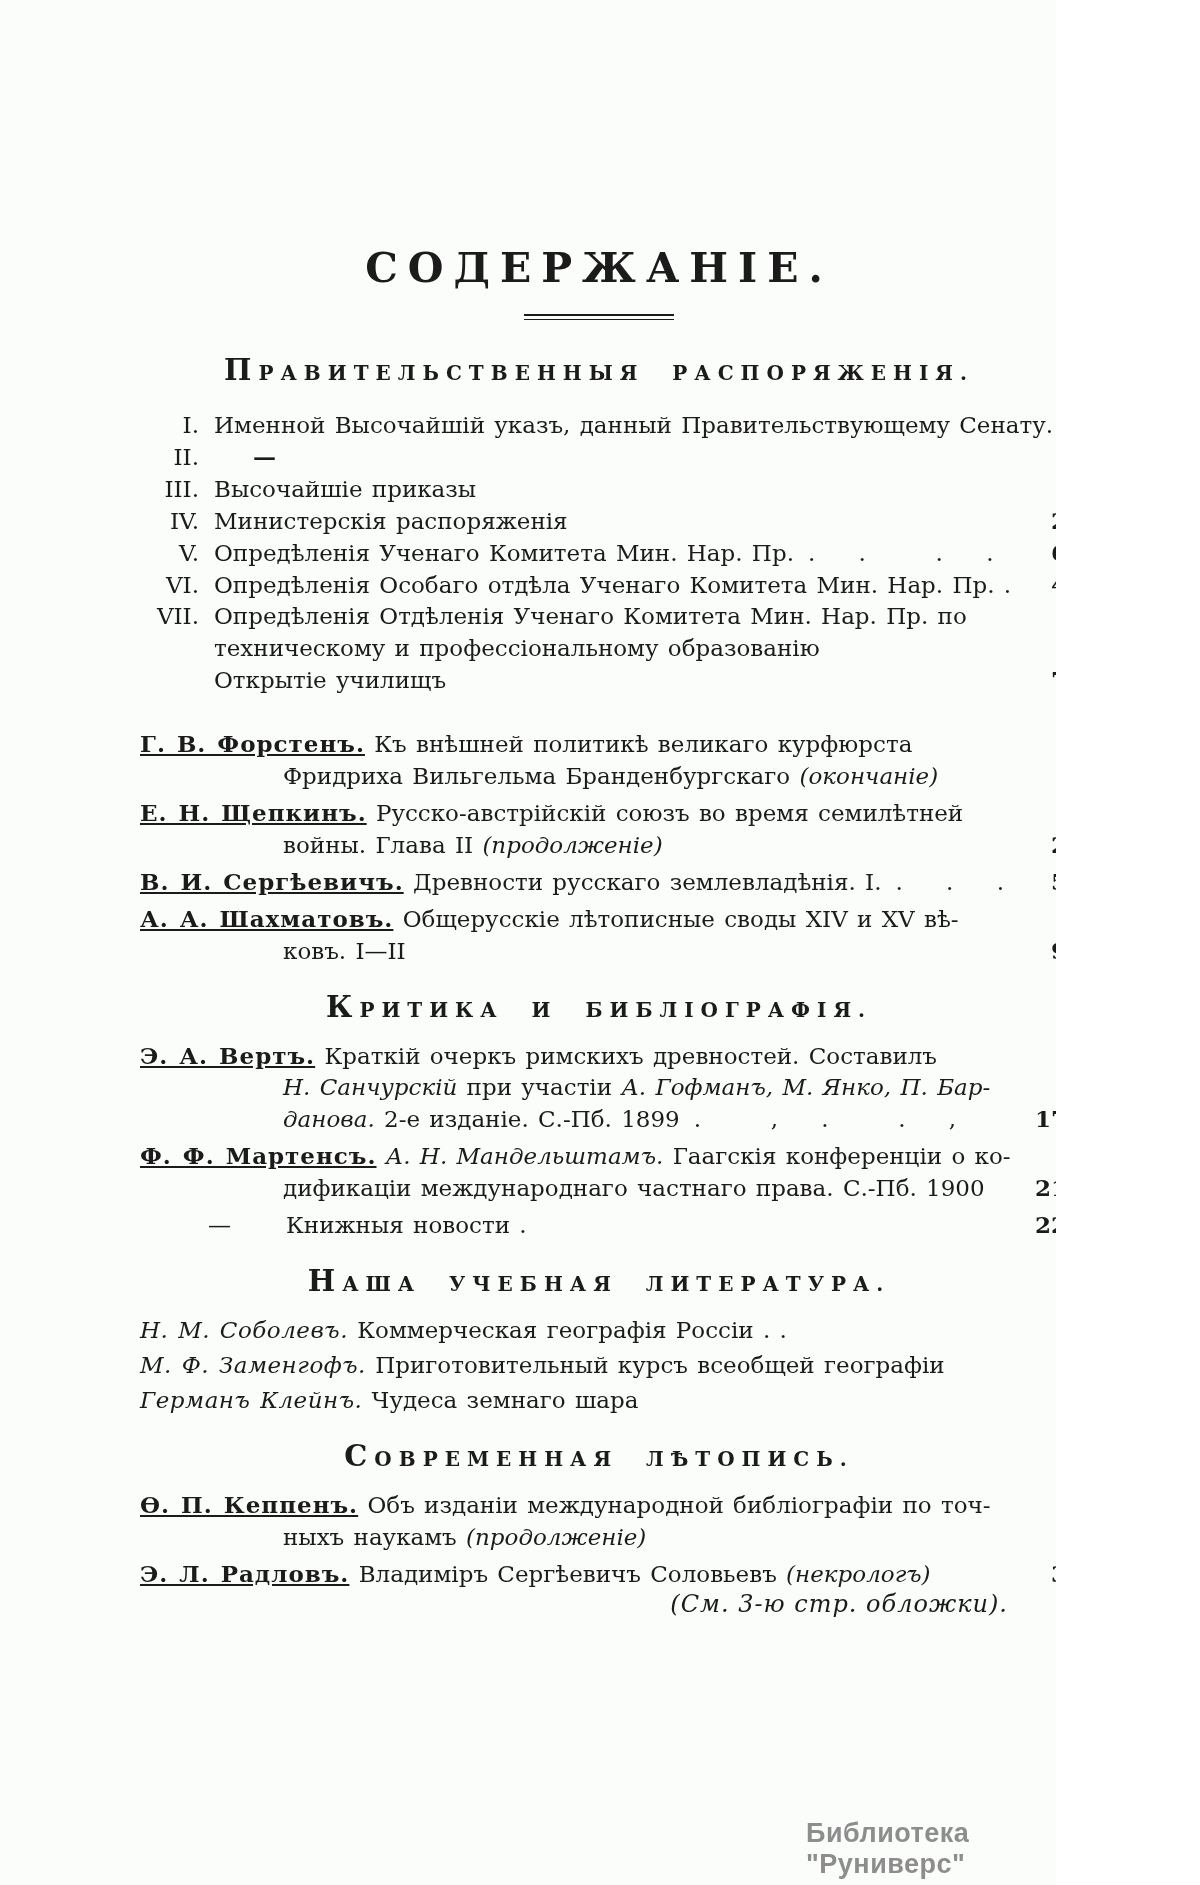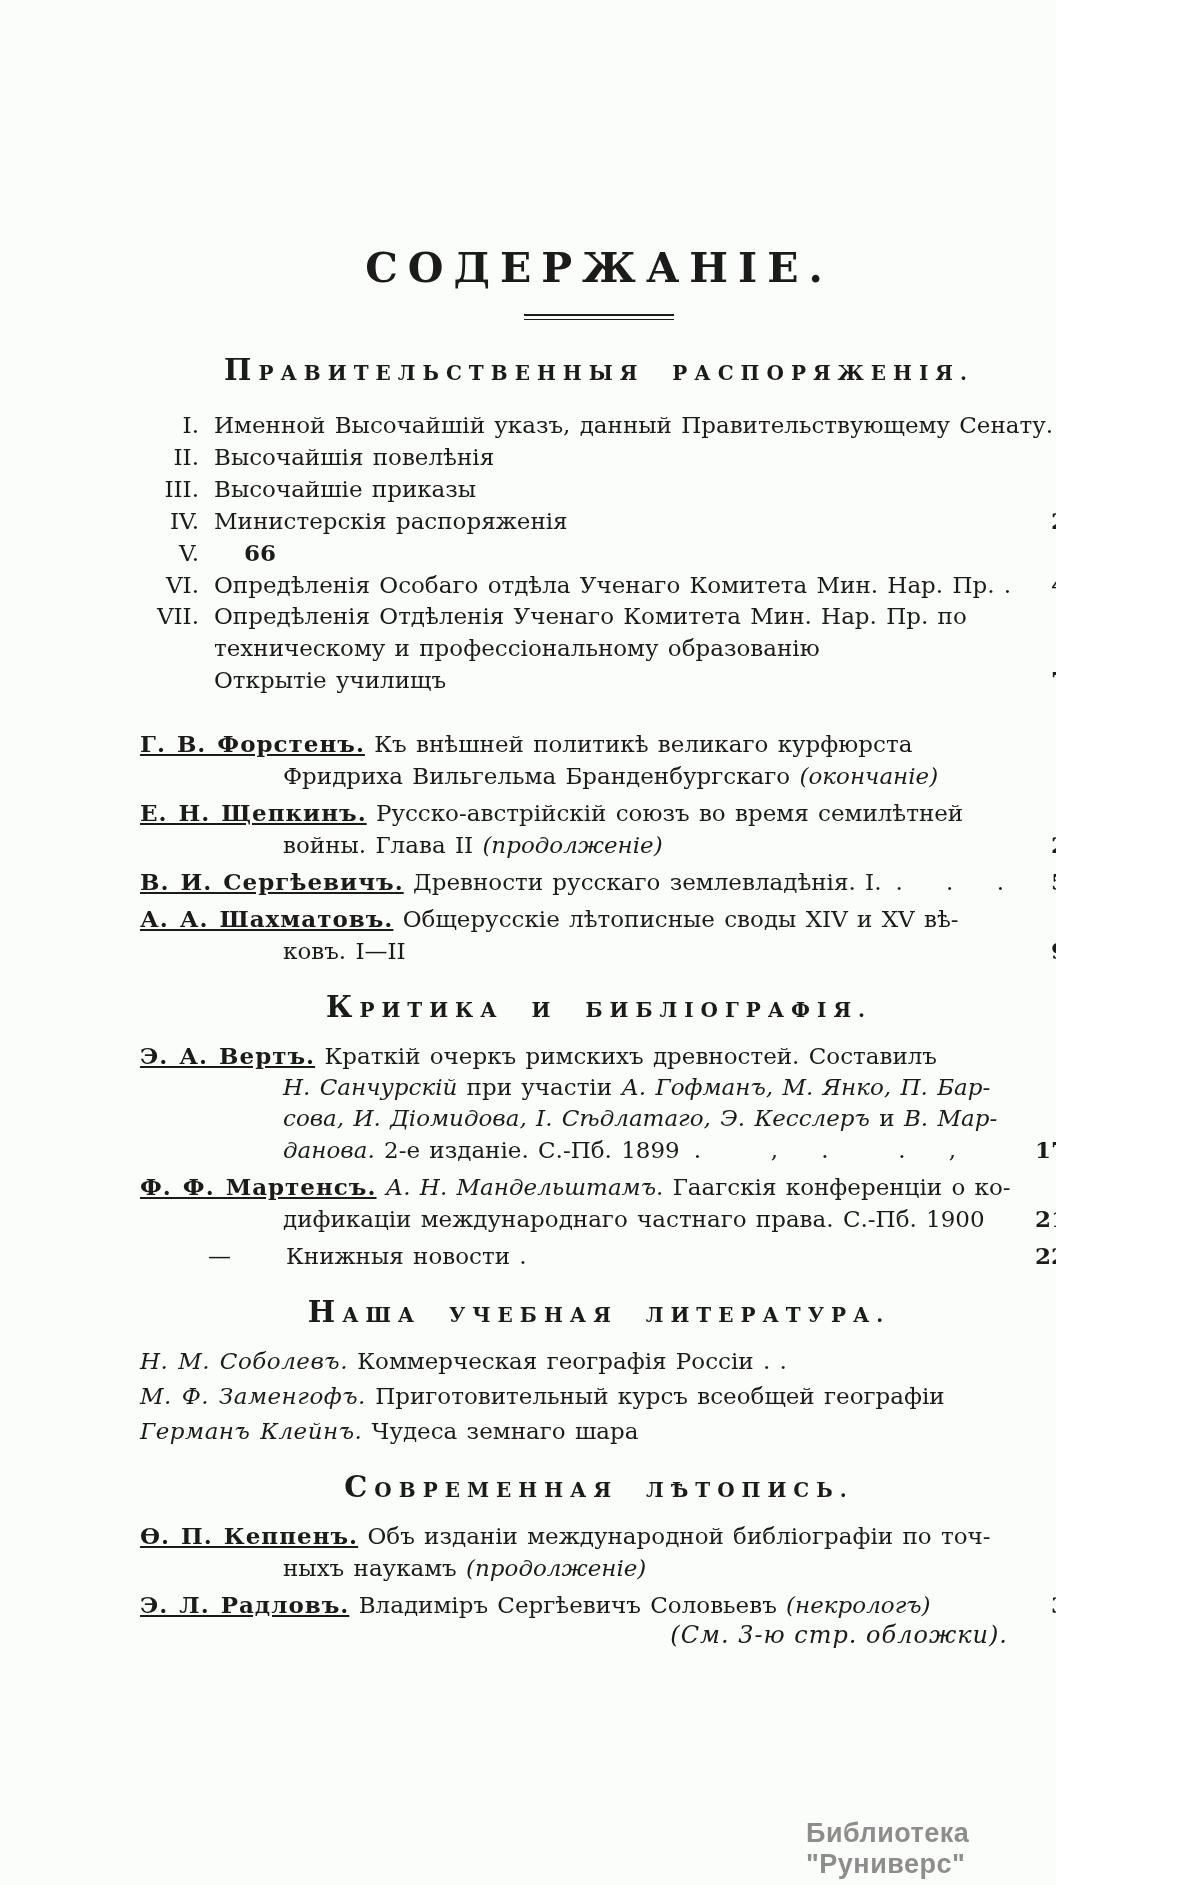--- a/index.html
+++ b/index.html
@@ -107,41 +107,41 @@
           <div class="entry">
             <div class="line ind-item">
               <span class="num">I.</span>
               <span class="body"><span class="st-plain">Именной Высочайшій указъ, данный Правительствующему Сенату.</span></span>
               <span class="page-col">1</span>
             </div>
           </div>
           <div class="entry">
             <div class="line ind-item">
               <span class="num">II.</span>
-              <span class="body"><span class="st-plain">Высочайшія повелѣнія</span></span>
               <span class="page-col">—</span>
             </div>
           </div>
           <div class="entry">
             <div class="line ind-item">
               <span class="num">III.</span>
               <span class="body"><span class="st-plain">Высочайшіе приказы</span></span>
               <span class="page-col">8</span>
             </div>
           </div>
           <div class="entry">
             <div class="line ind-item">
               <span class="num">IV.</span>
               <span class="body"><span class="st-plain">Министерскія распоряженія</span></span>
               <span class="page-col">21</span>
             </div>
           </div>
           <div class="entry">
             <div class="line ind-item">
               <span class="num">V.</span>
+              <span class="body"><span class="st-plain">Опредѣленія Ученаго Комитета Мин. Нар. Пр.</span><span class="st-dots">. .  . .</span></span>
               <span class="page-col">66</span>
             </div>
           </div>
           <div class="entry">
             <div class="line ind-item">
               <span class="num">VI.</span>
               <span class="body"><span class="st-plain">Опредѣленія Особаго отдѣла Ученаго Комитета Мин. Нар. Пр. .</span></span>
               <span class="page-col">42</span>
             </div>
           </div>
@@ -203,24 +203,20 @@
         </div>
         <div class="section sec-crit">
           <div class="section-heading">КРИТИКА И БИБЛІОГРАФІЯ.</div>
           <div class="entry">
             <div class="line ind-author">
               <span class="body"><span class="st-author">Э. А. Вертъ.</span><span class="st-plain">  Краткій очеркъ римскихъ древностей.  Составилъ</span></span>
               <span class="page-col"></span>
             </div>
             <div class="line ind-ahang">
               <span class="body"><span class="st-italic">Н. Санчурскій</span><span class="st-plain"> при участіи </span><span class="st-italic">А. Гофманъ, М. Янко, П. Бар-</span></span>
-              <span class="page-col"></span>
-            </div>
-            <div class="line ind-ahang">
-              <span class="body"><span class="st-italic">сова, И. Діомидова, І. Сѣдлатаго, Э. Кесслеръ</span><span class="st-plain"> и </span><span class="st-italic">В. Мар-</span></span>
               <span class="page-col"></span>
             </div>
             <div class="line ind-ahang">
               <span class="body"><span class="st-italic">данова.</span><span class="st-plain"> 2-е изданіе. С.-Пб. 1899</span><span class="st-dots">.  , .  . ,</span></span>
               <span class="page-col">177</span>
             </div>
           </div>
           <div class="entry">
             <div class="line ind-author">
               <span class="body"><span class="st-author">Ф. Ф. Мартенсъ.</span><span class="st-plain"> </span><span class="st-italic">А. Н. Мандельштамъ.</span><span class="st-plain"> Гаагскія конференціи о ко-</span></span>

